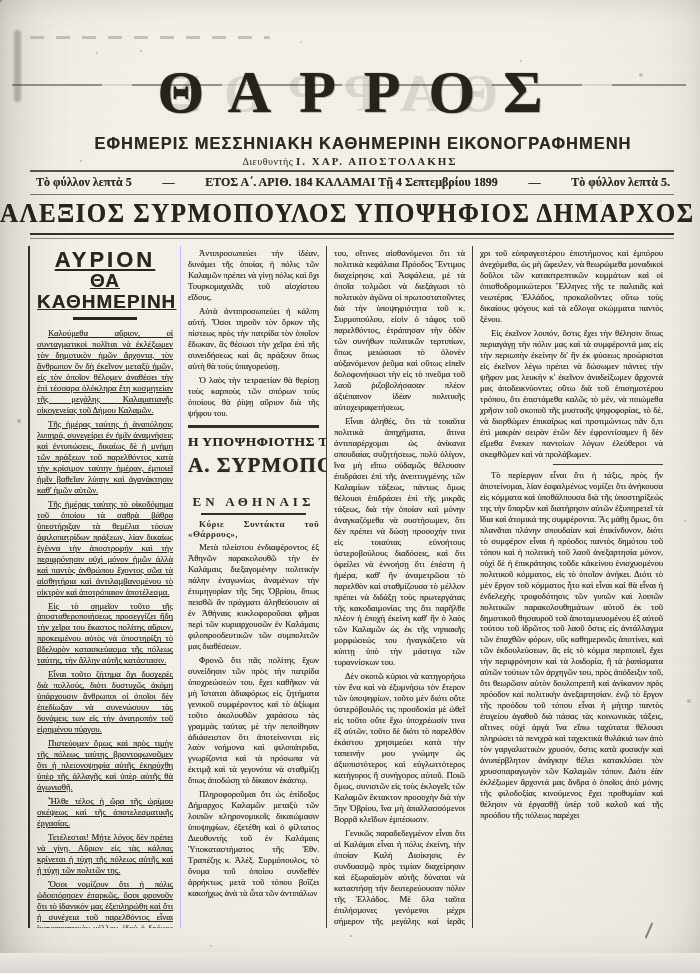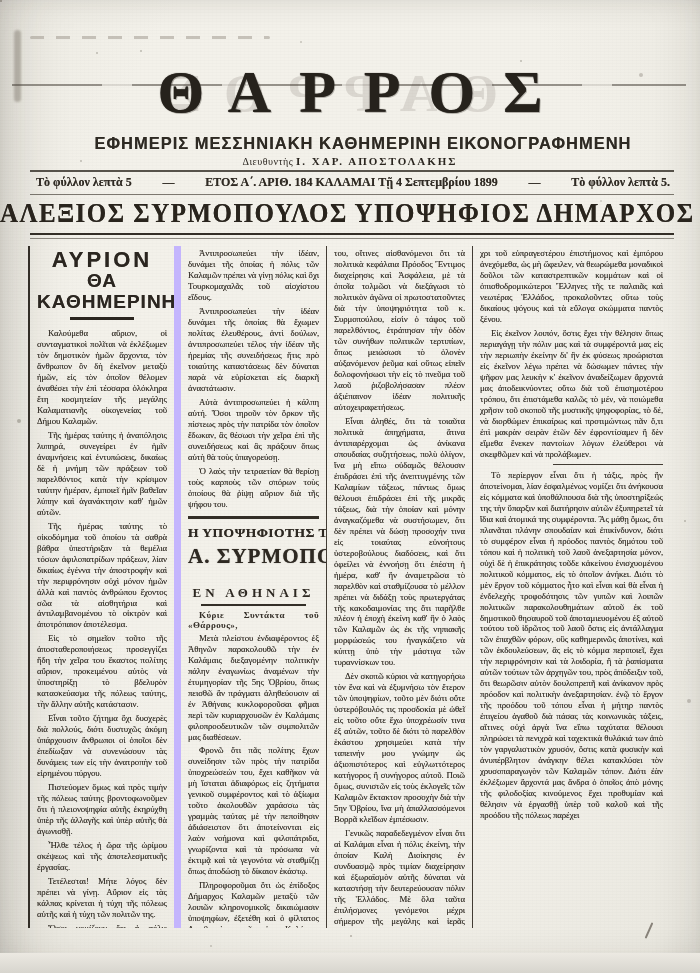--- a/index.html
+++ b/index.html
@@ -54,21 +54,21 @@
   .rule-b{position:absolute;left:30px;right:26px;top:194px;height:1px;background:#4a443c;opacity:.7;}
   .banner{position:absolute;left:0;top:199px;width:700px;text-align:center;
     font-weight:bold;font-size:25px;letter-spacing:1.5px;color:#29241d;
     transform:scaleY(1.08);text-shadow:0 0 .6px rgba(41,36,29,.8);white-space:nowrap;}
   .rule-c{position:absolute;left:30px;right:26px;top:233px;height:2px;background:#332e27;}
   .rule-d{position:absolute;left:30px;right:26px;top:238px;height:1px;background:#4a443c;opacity:.6;}
 
   
   .columns{position:absolute;left:28px;top:246px;width:642px;height:682px;display:flex;}
   .col{box-sizing:border-box;padding:2px 7px 0 7px;overflow:hidden;text-align:justify;}
-  .col1{width:153px;border-left:2px solid #332e27;border-right:7px solid #c4b5fd;}
+  .col1{width:153px;border-left:2px solid #332e27;border-right:1px solid #c4b5fd;text-decoration:underline;}
   .col2{width:146px;border-right:1px solid #423c34;}
   .col3{width:146px;border-right:1px solid #423c34;}
   .col4{width:197px;}
   .par-list p, p.par{
     margin:0 0 3px;font-size:8.8px;line-height:1.25;letter-spacing:-0.1px;
     color:#332e27;text-indent:11px;text-shadow:0 0 .35px rgba(51,46,39,.55);}
   .no-first-indent p:first-child{text-indent:0;}
 
   .art-title{font-family:"Liberation Sans", sans-serif;font-weight:bold;text-align:center;color:#2b2620;
     text-shadow:0 0 .6px rgba(43,38,32,.7);}
@@ -140,21 +140,20 @@
         <p>Πιστεύομεν ὅμως καὶ πρὸς τιμὴν τῆς πόλεως ταύτης βροντοφωνοῦμεν ὅτι ἡ πλειονοψηφία αὐτῆς ἐκηρύχθη ὑπὲρ τῆς ἀλλαγῆς καὶ ὑπὲρ αὐτῆς θὰ ἀγωνισθῇ.</p>
         <p>Ἦλθε τέλος ἡ ὥρα τῆς ὡρίμου σκέψεως καὶ τῆς ἀποτελεσματικῆς ἐργασίας.</p>
         <p>Τετέλεσται! Μήτε λόγος δὲν πρέπει νὰ γίνῃ. Αὔριον εἰς τὰς κάλπας κρίνεται ἡ τύχη τῆς πόλεως αὐτῆς καὶ ἡ τύχη τῶν πολιτῶν της.</p>
         <p>Ὅσοι νομίζουν ὅτι ἡ πόλις ὡδοιπόρησεν ἐπαρκῶς, ὅσοι φρονοῦν ὅτι τὸ ἰδανικόν μας ἐξεπληρώθη καὶ ὅτι ἡ συνέχεια τοῦ παρελθόντος εἶναι ἱκανοποιητικὸν μέλλον, ἰδοὺ ὁ δρόμος ἀνοικτὸς καὶ ἂς προδώσουν μίαν ἀκόμη φορὰν τὴν πατρίδα των.</p>
       </div>
   </div>
 
   <div class="col col2">
     <div class="par-list">
         <p>Ἀντιπροσωπεύει τὴν ἰδέαν, δυνάμει τῆς ὁποίας ἡ πόλις τῶν Καλαμῶν πρέπει νὰ γίνῃ πόλις καὶ ὄχι Τουρκομαχαλᾶς τοῦ αἰσχίστου εἴδους.</p>
-        <p>Ἀντιπροσωπεύει τὴν ἰδέαν δυνάμει τῆς ὁποίας θὰ ἔχωμεν πολίτας ἐλευθέρους, ἀντὶ δούλων, ἀντιπροσωπεύει τέλος τὴν ἰδέαν τῆς ἠρεμίας τῆς συνειδήσεως ἥτις πρὸ τοιαύτης καταστάσεως δὲν δύναται παρὰ νὰ εὑρίσκεται εἰς διαρκῆ ἀναστάτωσιν.</p>
         <p>Αὐτὰ ἀντιπροσωπεύει ἡ κάλπη αὐτή. Ὅσοι τηροῦν τὸν ὅρκον τῆς πίστεως πρὸς τὴν πατρίδα τὸν ὁποῖον ἔδωκαν, ἂς θέσωσι τὴν χεῖρα ἐπὶ τῆς συνειδήσεως καὶ ἂς πράξουν ὅπως αὐτὴ θὰ τοὺς ὑπαγορεύσῃ.</p>
         <p>Ὁ λαὸς τὴν τετραετίαν θὰ θερίσῃ τοὺς καρποὺς τῶν σπόρων τοὺς ὁποίους θὰ ῥίψῃ αὔριον διὰ τῆς ψήφου του.</p>
       </div>
     <div class="subhead">
       <div class="sh-ruletop"></div>
       <div class="sh1">Η ΥΠΟΨΗΦΙΟΤΗΣ ΤΟΥ κ.</div>
       <div class="sh2">Α. ΣΥΡΜΟΠΟΥΛΟΥ</div>
       <div class="sh3">ΕΝ ΑΘΗΝΑΙΣ</div>
       <div class="sh-ruleunder"></div>
     </div>

